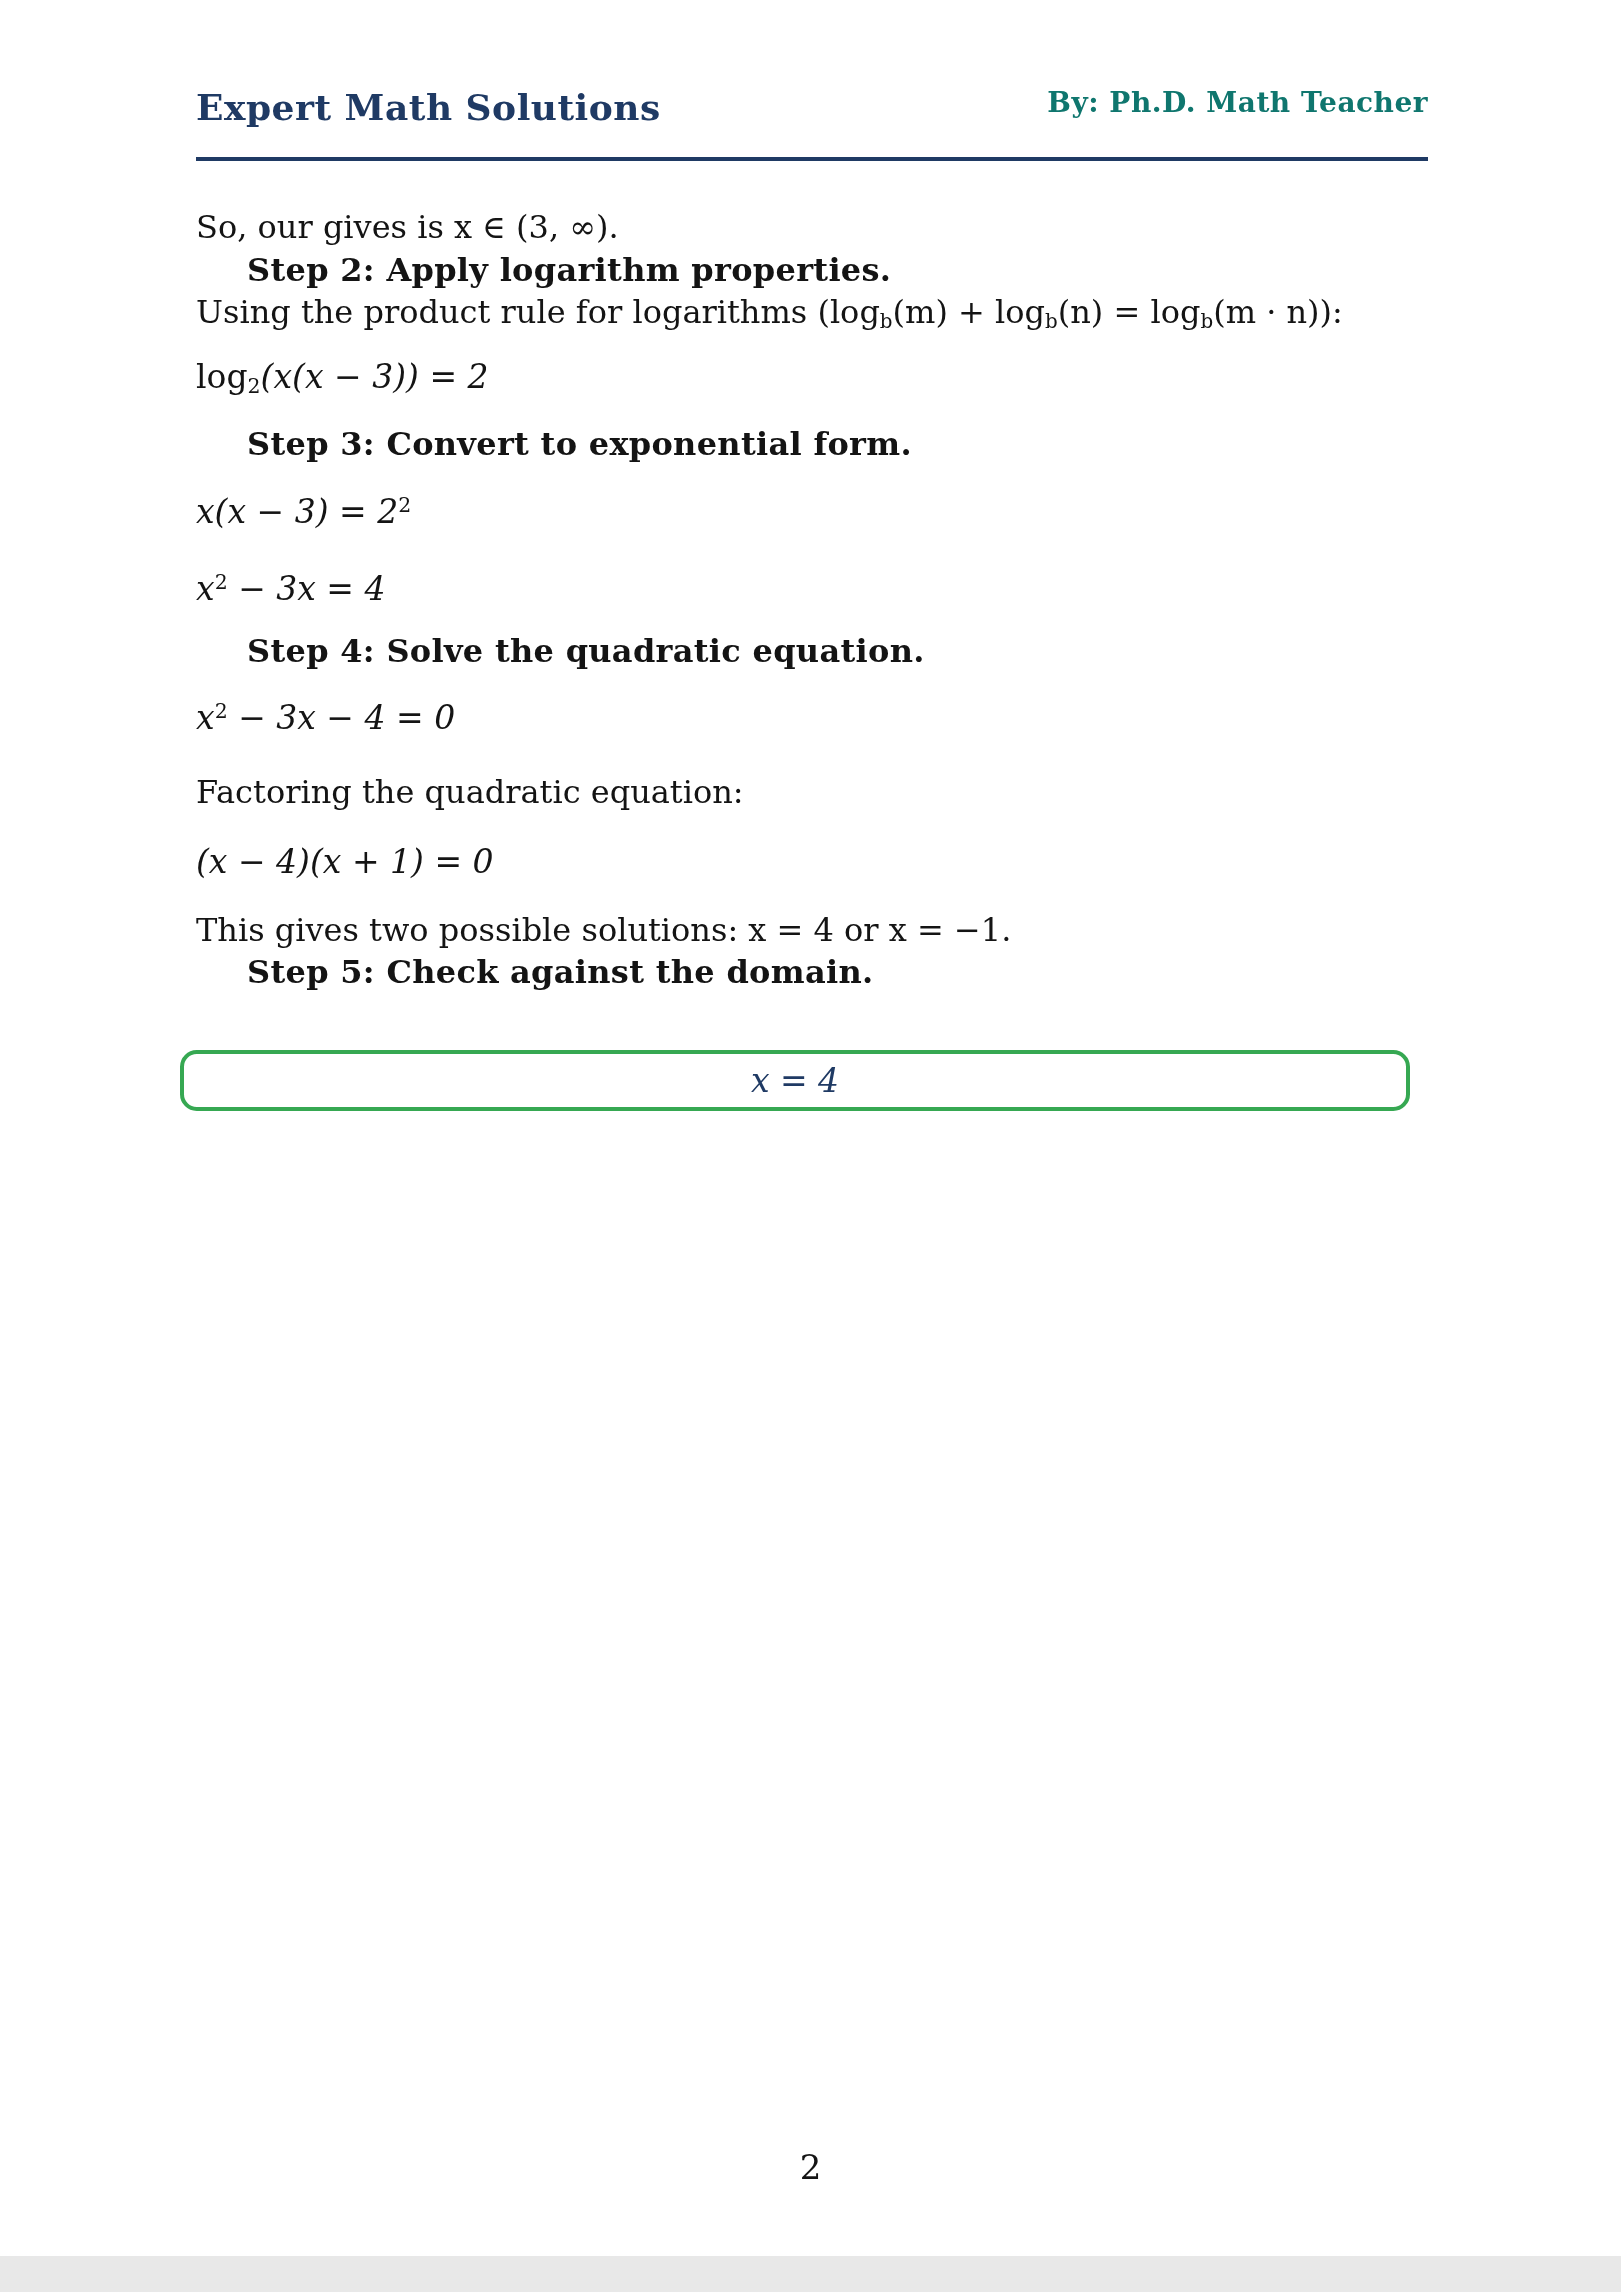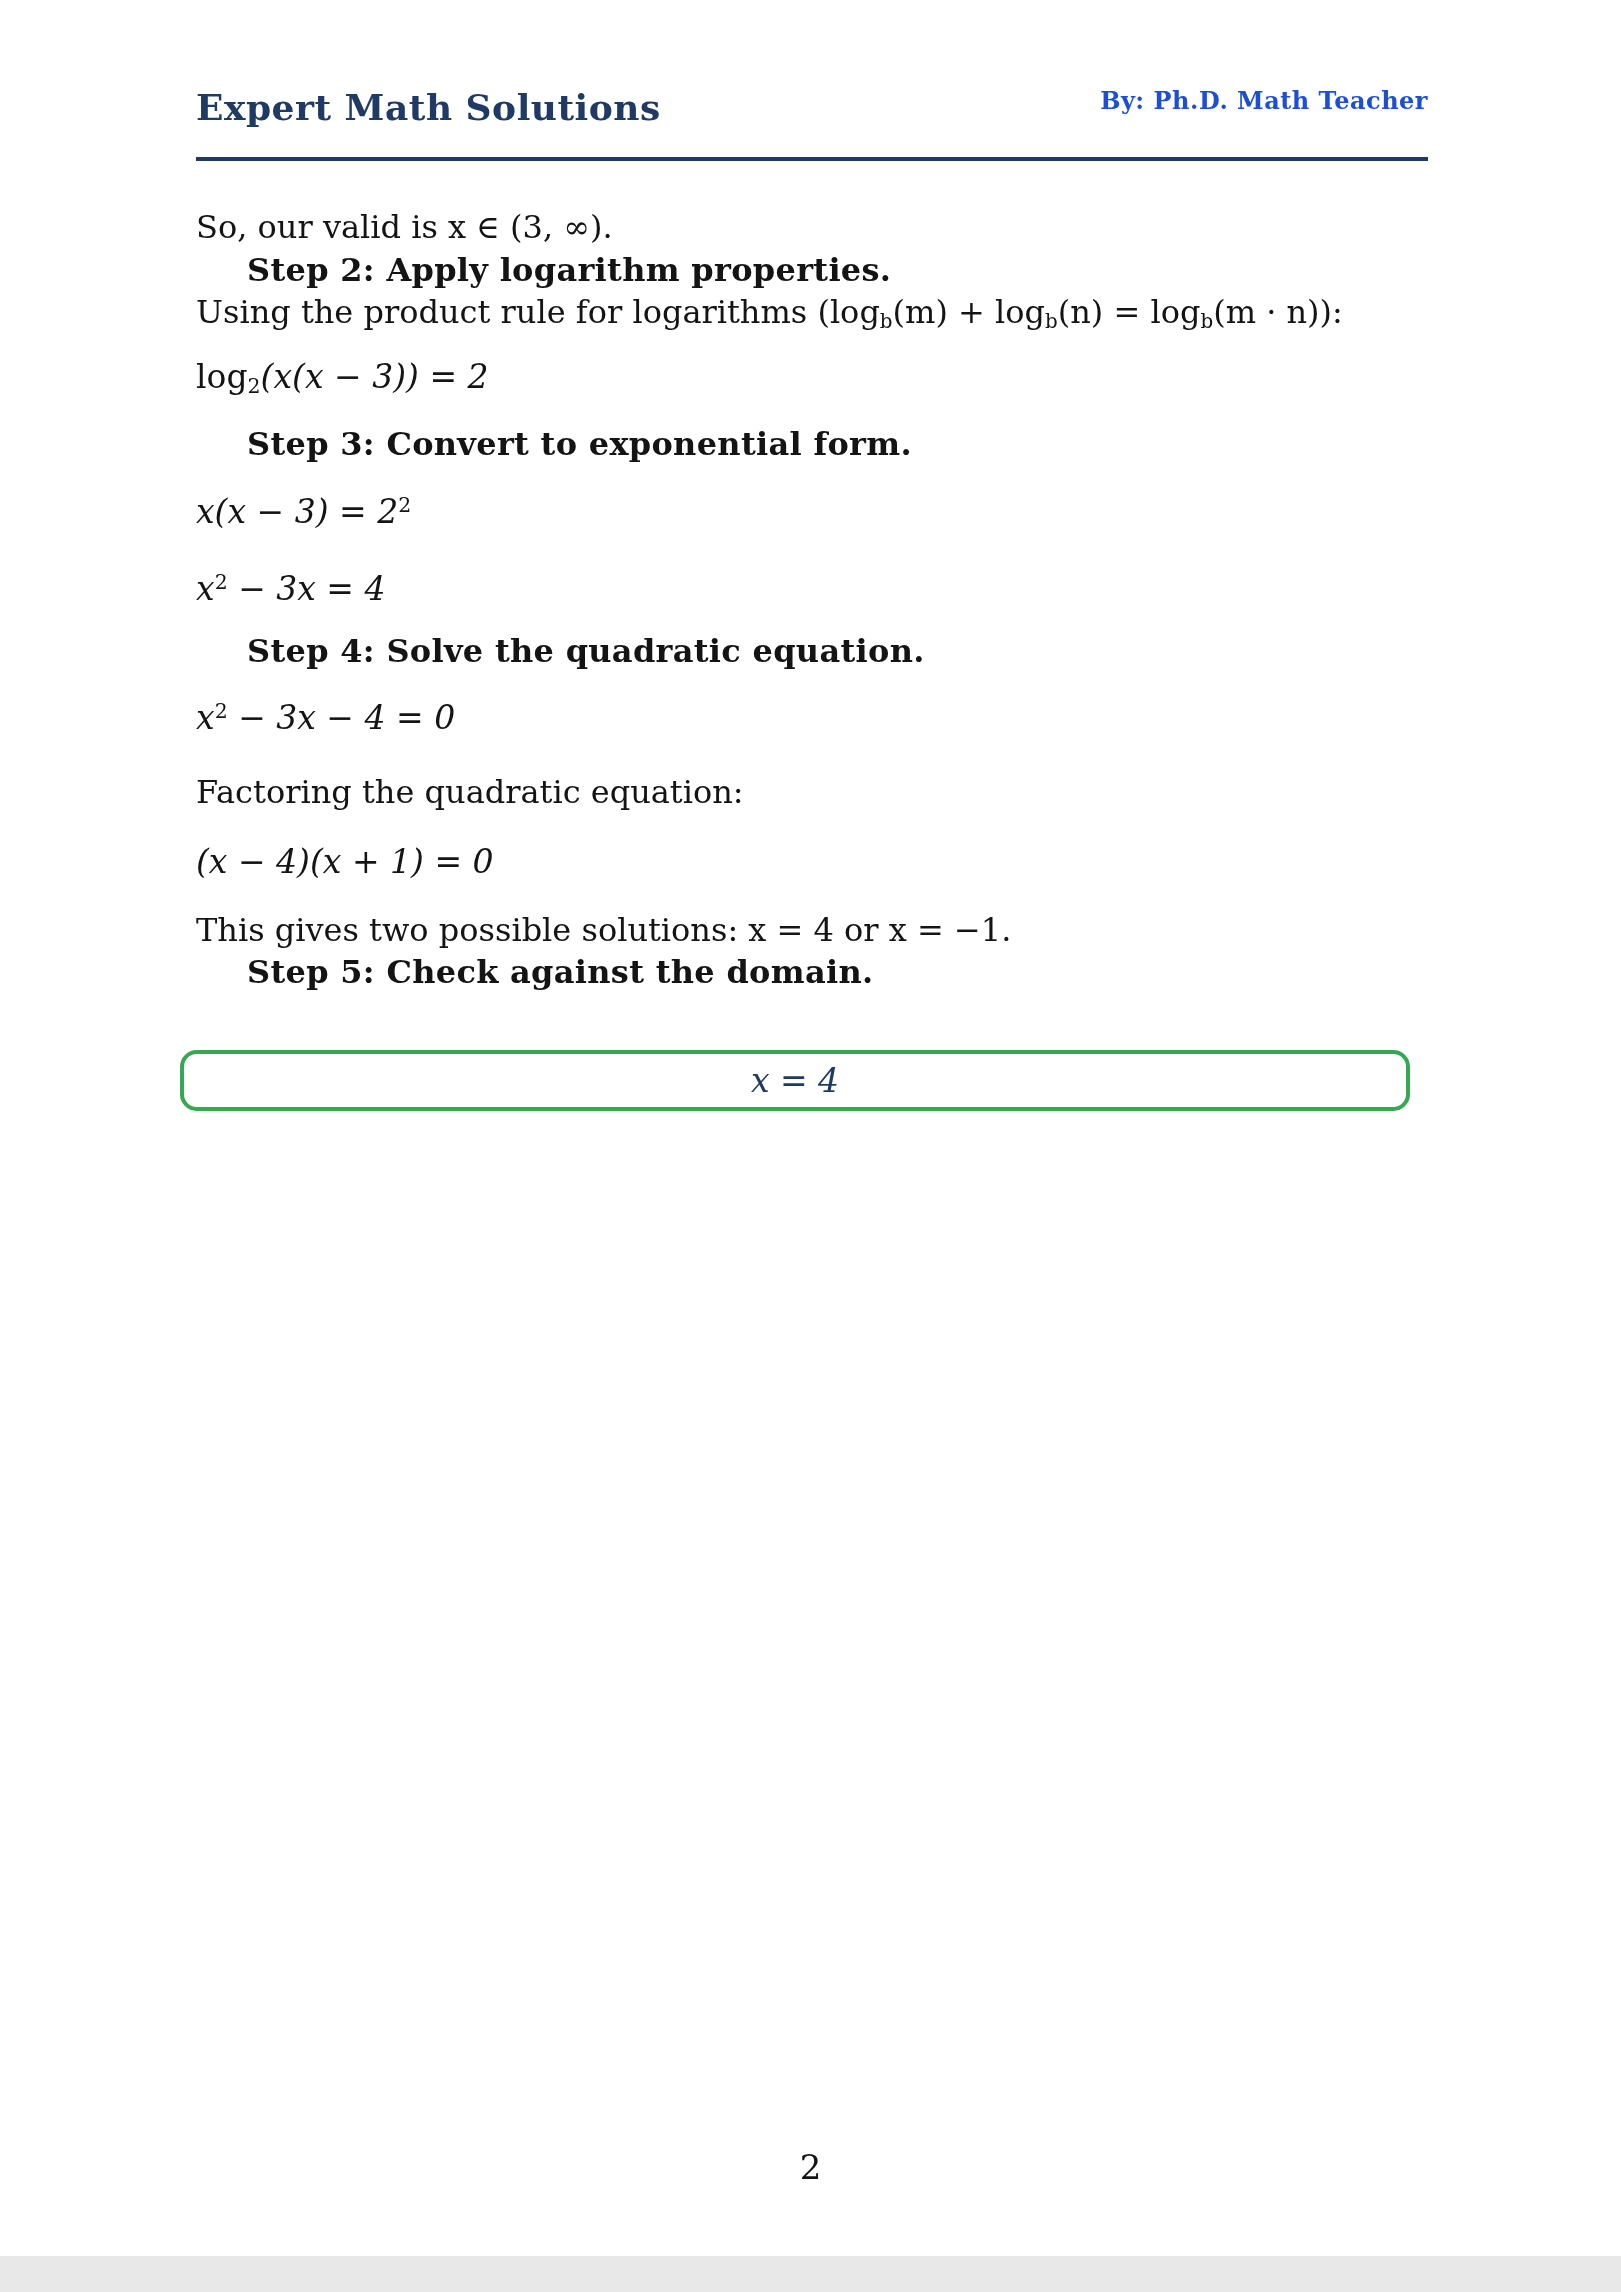--- a/index.html
+++ b/index.html
@@ -18,22 +18,22 @@
     position: absolute;
     left: 196px; top: 86px;
     font-size: 36px; font-weight: bold;
     color: #1f3a64;
     letter-spacing: 0.5px;
     white-space: nowrap;
   }
   .hdr-right {
     position: absolute;
     right: 193px; top: 86px;
-    font-size: 24px; font-weight: bold;
-    color: #1d4ed8;
+    font-size: 28px; font-weight: bold;
+    color: #0f766e;
     letter-spacing: 0.5px;
     white-space: nowrap;
     text-align: right;
   }
   .hdr-rule {
     position: absolute;
     left: 196px; right: 193px; top: 157px;
     height: 3.9px;
     background: #1f3a64;
   }
@@ -95,21 +95,21 @@
 </style>
 </head>
 <body>
 
 <div class="page">
 
   <div class="hdr-left">Expert Math Solutions</div>
   <div class="hdr-right">By: Ph.D. Math Teacher</div>
   <div class="hdr-rule"></div>
 
-  <div class="bline" style="top:206px">So, our valid is x ∈ (3, ∞).</div>
+  <div class="bline" style="top:206px">So, our gives is x ∈ (3, ∞).</div>
 
   <div class="bline step" style="top:249px">Step 2: Apply logarithm properties.</div>
 
   <div class="bline" style="top:291px"><span>Using the product rule for logarithms (log</span><sub>b</sub><span>(m) + log</span><sub>b</sub><span>(n) = log</span><sub>b</sub><span>(m · n)):</span></div>
 
   <div class="bline eq" style="top:355px"><span class="rm">log</span><sub class="rm">2</sub><span class="mi">(x(x − 3)) = 2</span></div>
 
   <div class="bline step" style="top:423px">Step 3: Convert to exponential form.</div>
 
   <div class="bline eq" style="top:490px"><span class="mi">x(x − 3) = 2</span><sup class="rm">2</sup></div>

